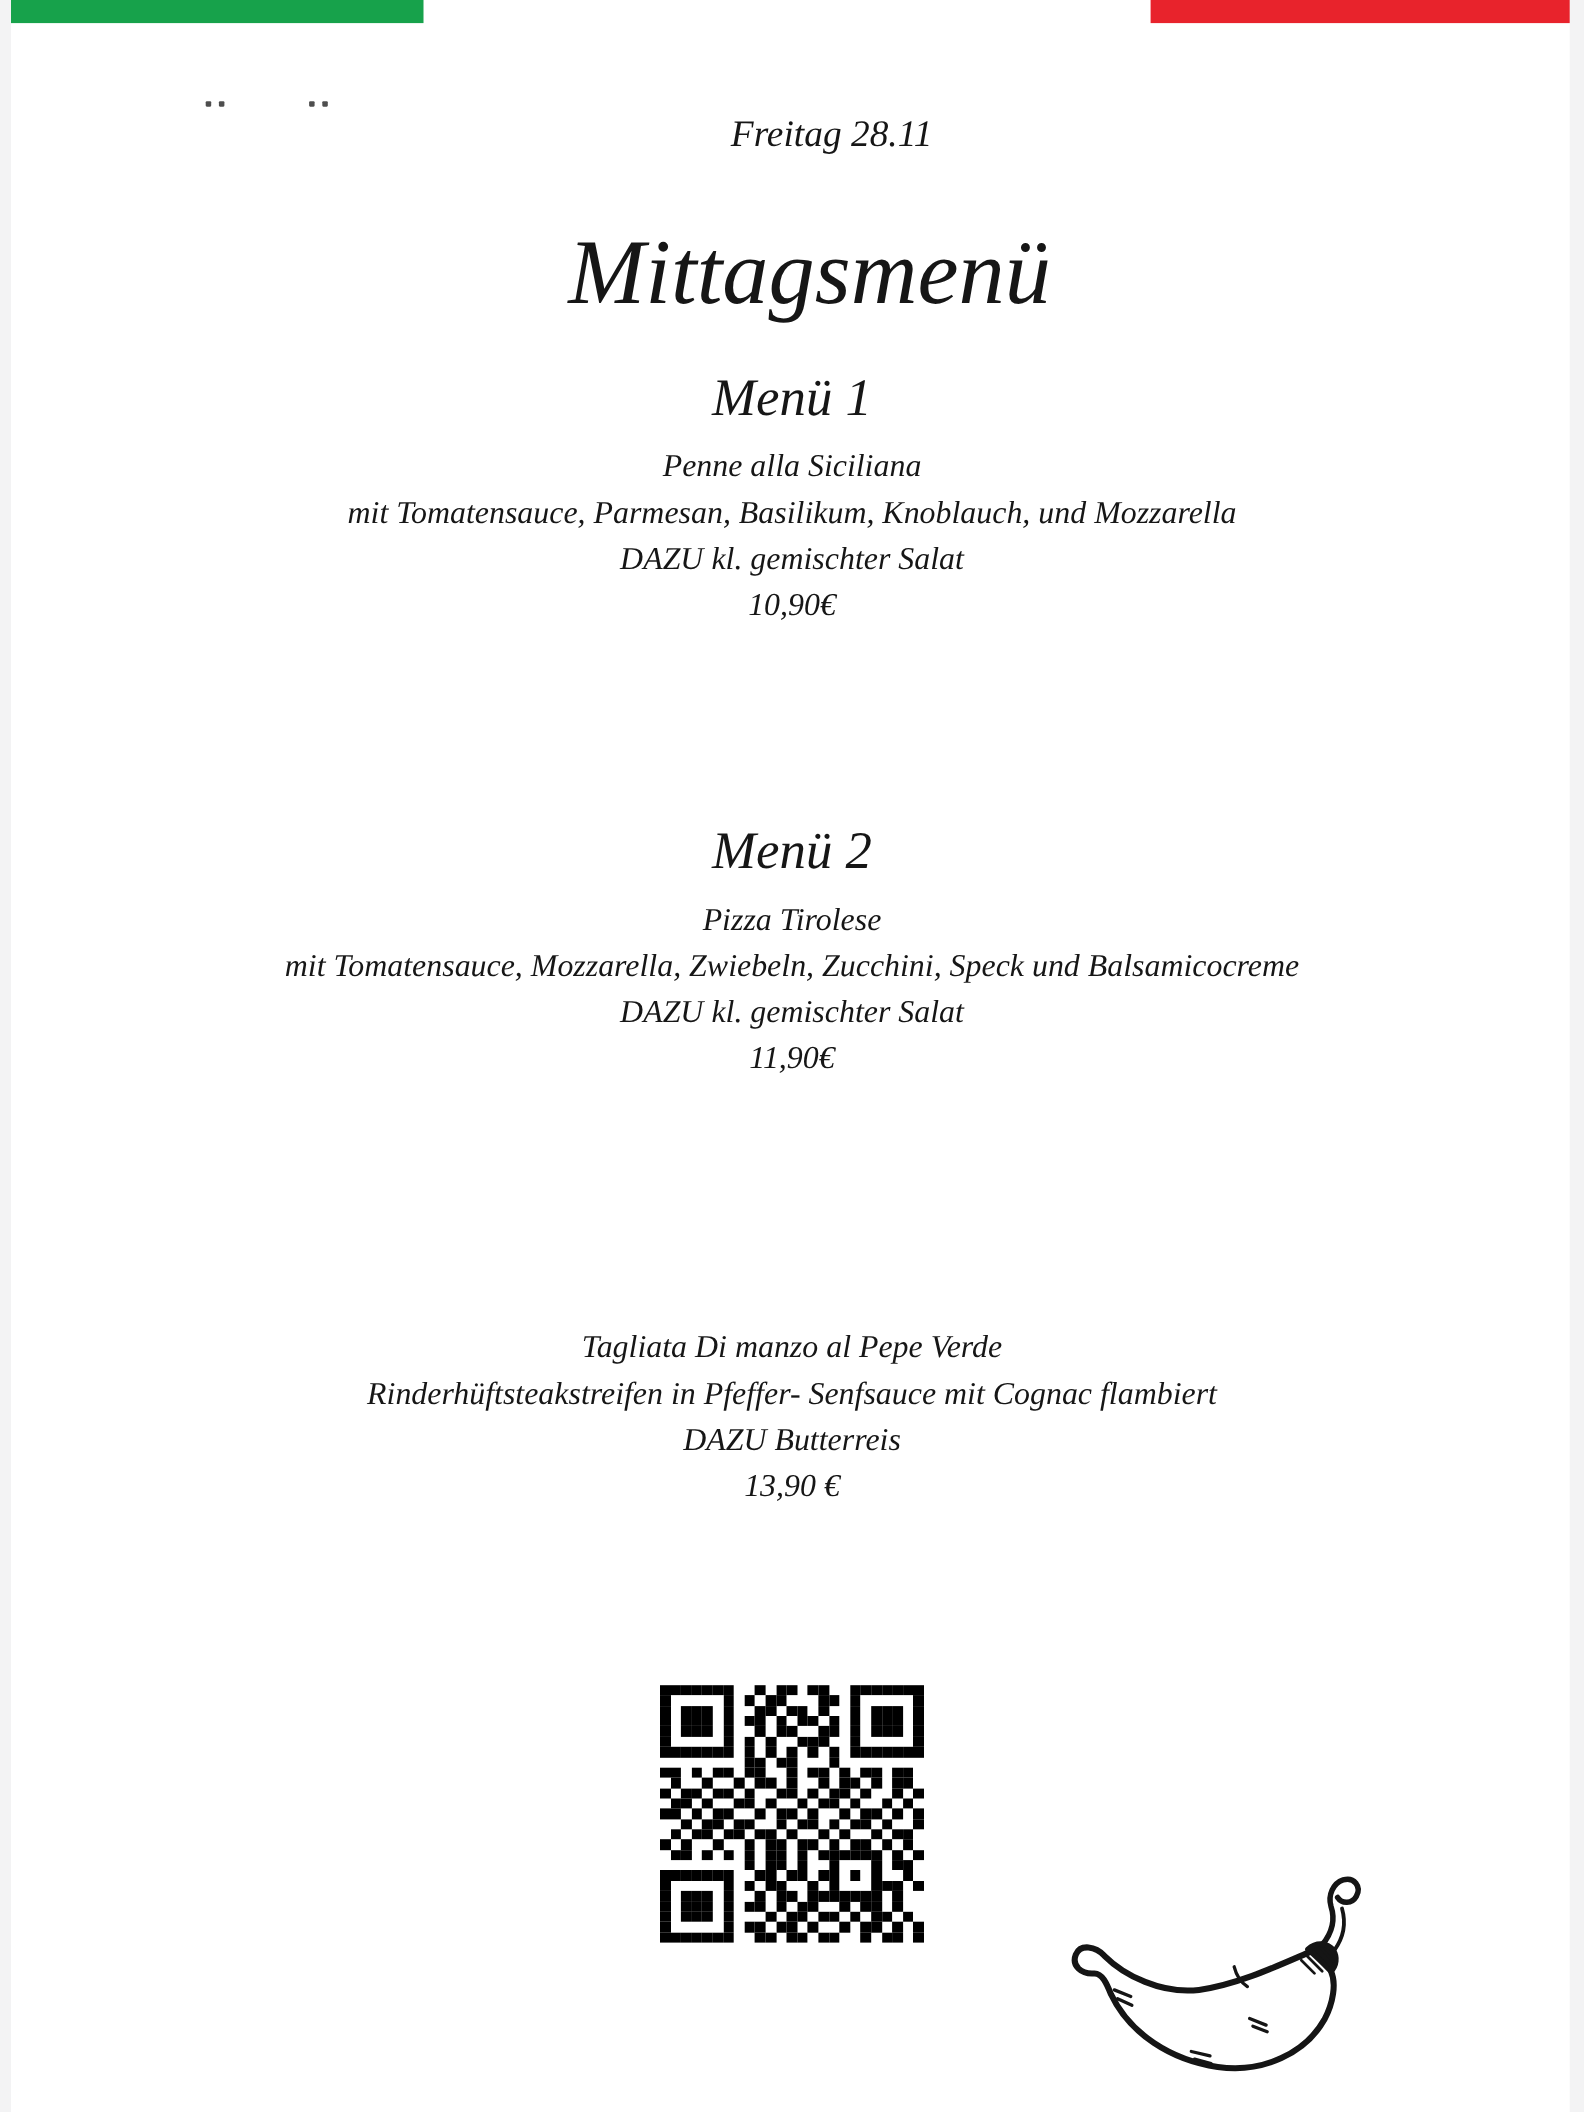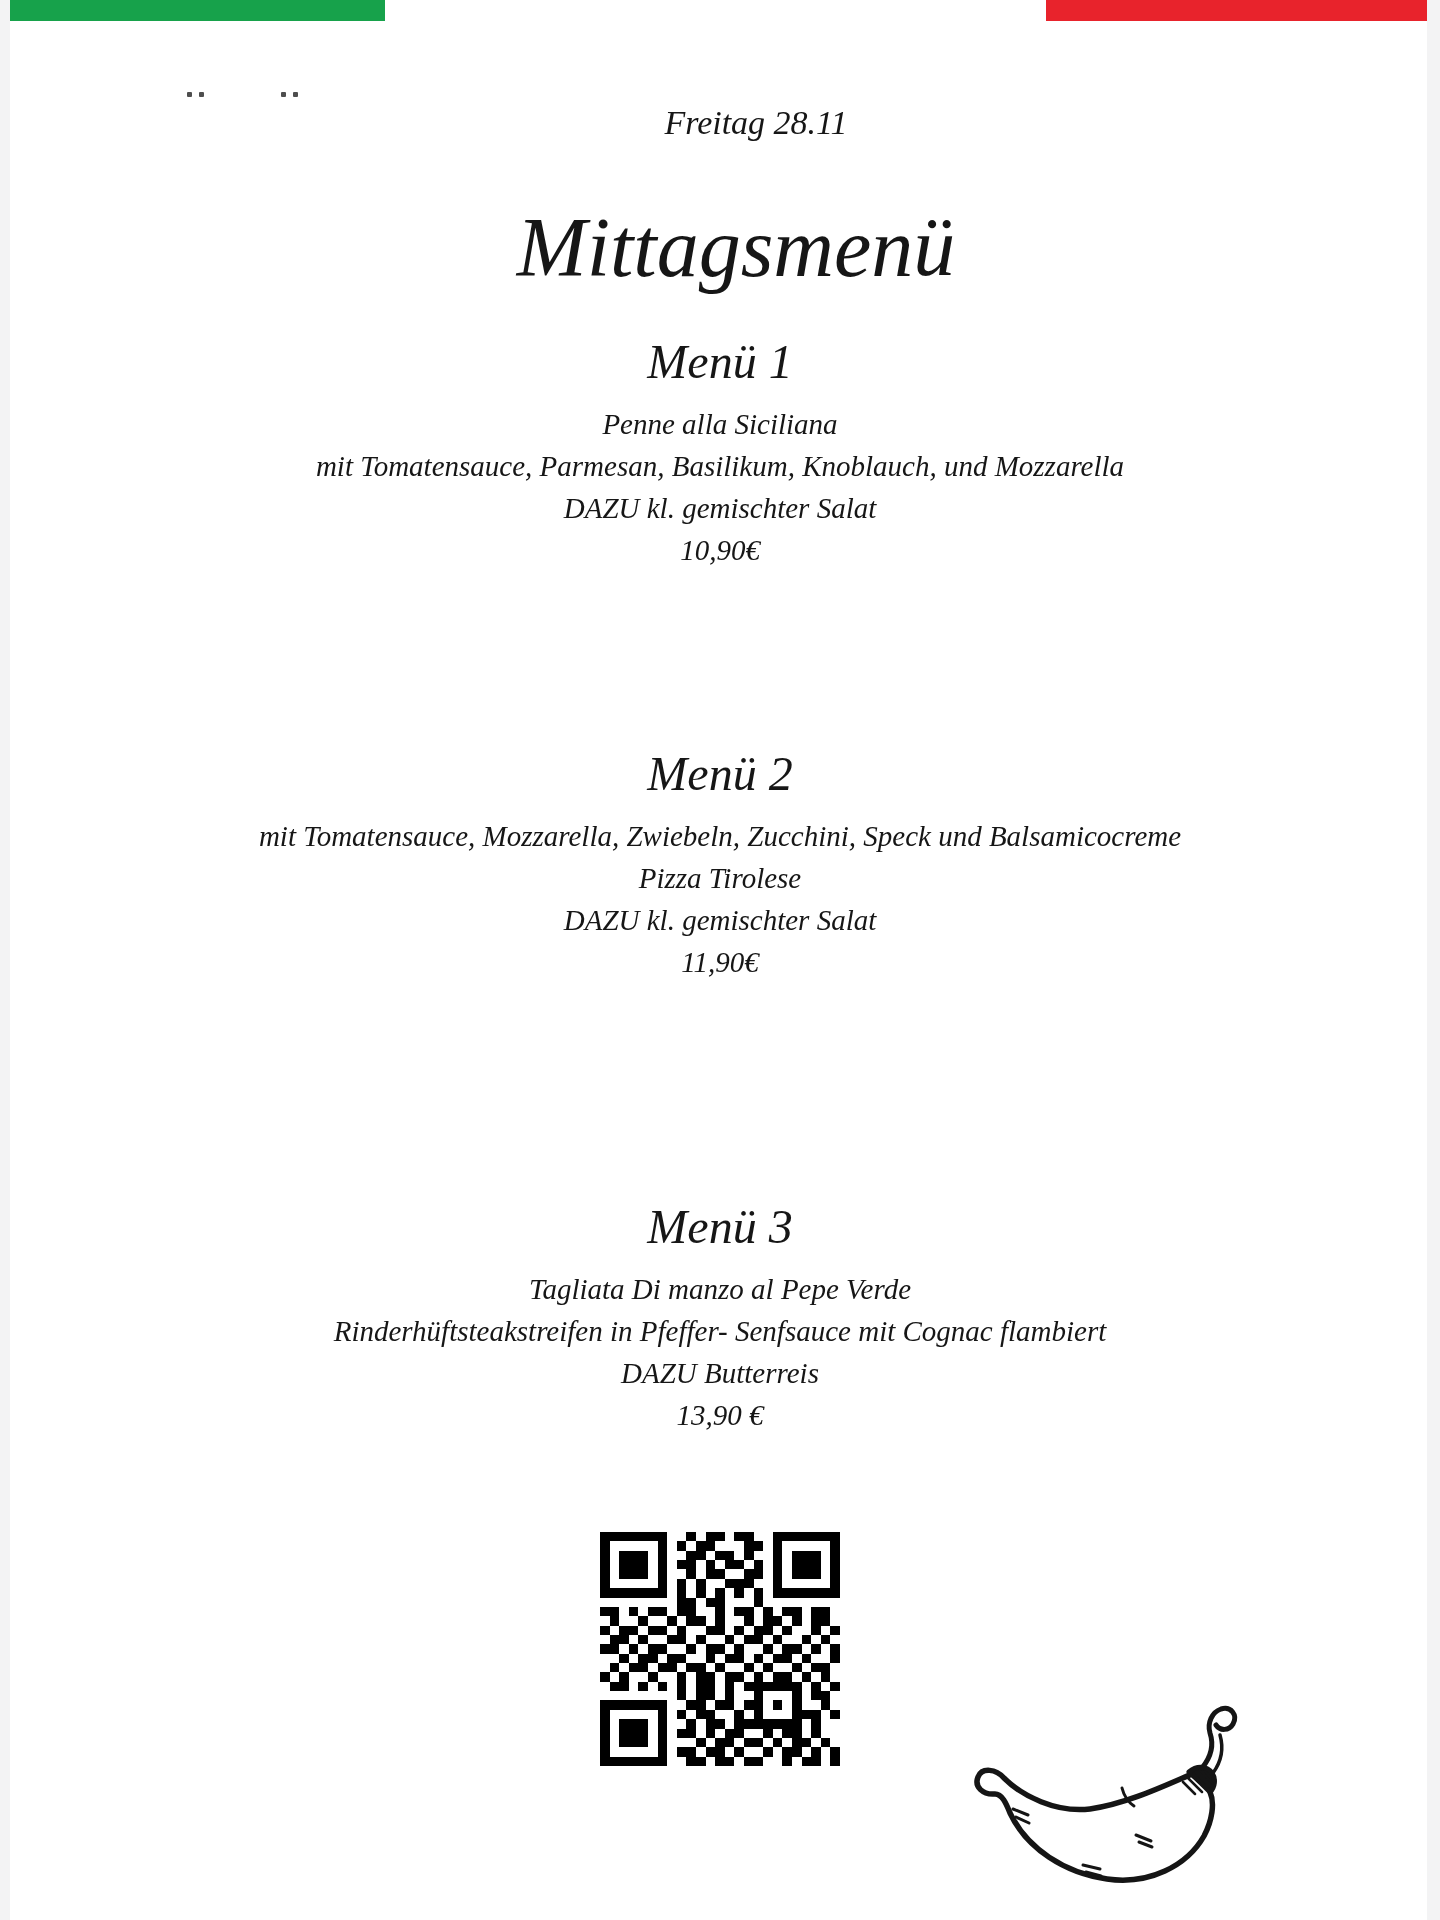--- a/index.html
+++ b/index.html
@@ -63,29 +63,28 @@
     <p>Penne alla Siciliana</p>
     <p>mit Tomatensauce, Parmesan, Basilikum, Knoblauch, und Mozzarella</p>
     <p>DAZU kl. gemischter Salat</p>
     <p>10,90€</p>
   </div>
 </section>
 
 <section class="menu menu-2">
   <h2>Menü 2</h2>
   <div class="body">
+    <p>Pizza Tirolese</p>
     <p>mit Tomatensauce, Mozzarella, Zwiebeln, Zucchini, Speck und Balsamicocreme</p>
-    <p>Pizza Tirolese</p>
     <p>DAZU kl. gemischter Salat</p>
     <p>11,90€</p>
   </div>
 </section>
 
 <section class="menu menu-3">
-  <h2>Menü 3</h2>
   <div class="body">
     <p>Tagliata Di manzo al Pepe Verde</p>
     <p>Rinderhüftsteakstreifen in Pfeffer- Senfsauce mit Cognac flambiert</p>
     <p>DAZU Butterreis</p>
     <p>13,90 €</p>
   </div>
 </section>
 
 <div class="qr">
     <i class="b"></i>

